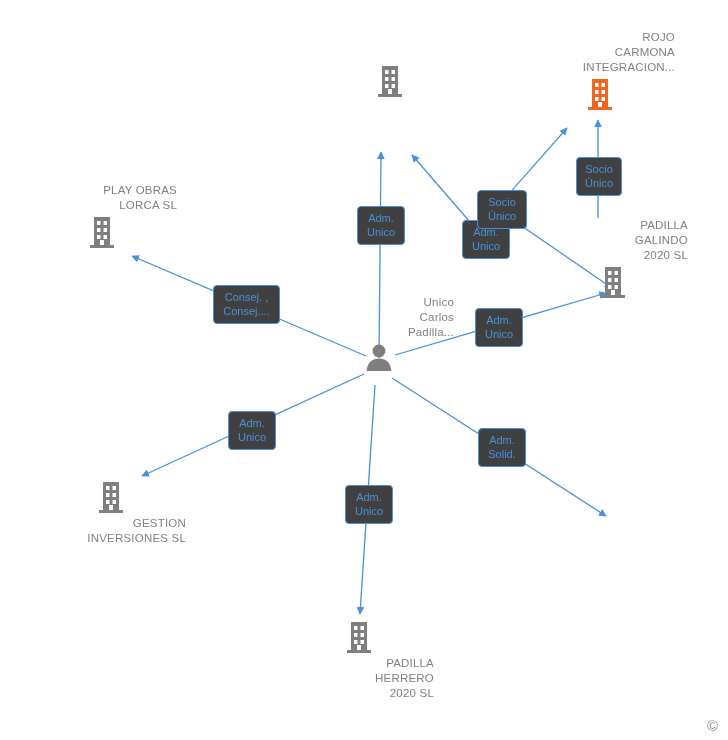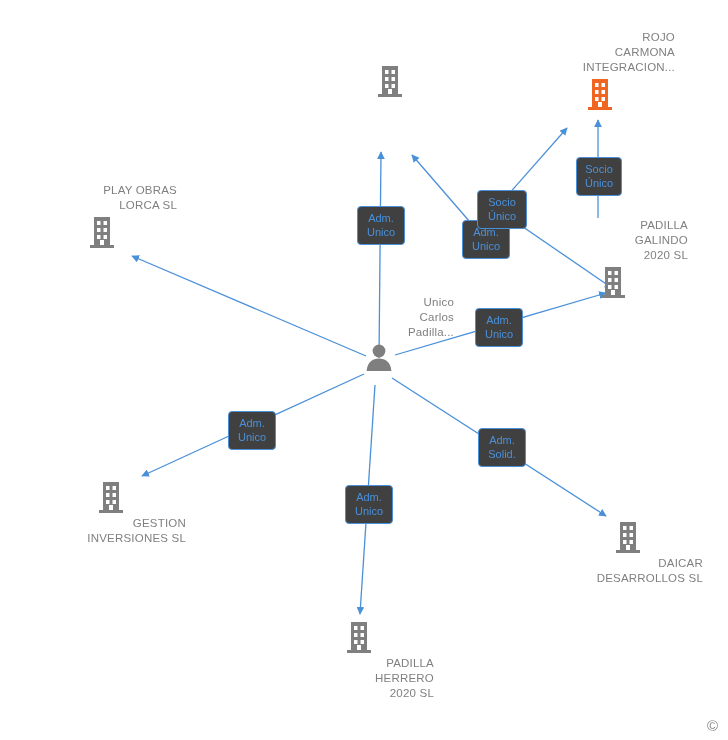--- a/index.html
+++ b/index.html
@@ -212,35 +212,20 @@
       <rect x="16.5" y="13" width="3.5" height="4" fill="#ffffff"></rect>
       <rect x="10" y="20" width="3.5" height="4" fill="#ffffff"></rect>
       <rect x="16.5" y="20" width="3.5" height="4" fill="#ffffff"></rect>
       <rect x="13" y="25" width="4" height="5" fill="#ffffff"></rect>
     </svg>
     <div class="node-label">PADILLA
 HERRERO
 2020  SL</div>
   </div>
 
-  <div class="node label-bottom" style="left:628px; top:520px;">
-    <svg class="node-icon" width="30" height="34" viewBox="0 0 30 34">
-      <rect x="7" y="2" width="16" height="28" fill="#7f7f7f"></rect>
-      <rect x="3" y="30" width="24" height="3" fill="#7f7f7f"></rect>
-      <rect x="10" y="6" width="3.5" height="4" fill="#ffffff"></rect>
-      <rect x="16.5" y="6" width="3.5" height="4" fill="#ffffff"></rect>
-      <rect x="10" y="13" width="3.5" height="4" fill="#ffffff"></rect>
-      <rect x="16.5" y="13" width="3.5" height="4" fill="#ffffff"></rect>
-      <rect x="10" y="20" width="3.5" height="4" fill="#ffffff"></rect>
-      <rect x="16.5" y="20" width="3.5" height="4" fill="#ffffff"></rect>
-      <rect x="13" y="25" width="4" height="5" fill="#ffffff"></rect>
-    </svg>
-    <div class="node-label">DAICAR
-DESARROLLOS SL</div>
-  </div>
 
   <div class="node label-top" style="left:379px; top:295px;">
     <div class="node-label">Unico
 Carlos
 Padilla...</div>
     <svg class="node-icon" width="30" height="30" viewBox="0 0 30 30">
       <circle cx="15" cy="9" r="6.4" fill="#7f7f7f"></circle>
       <path d="M2.6 29 C3.4 20.2 8.6 16.6 15 16.6 C21.4 16.6 26.6 20.2 27.4 29 Z" fill="#7f7f7f"></path>
     </svg>
   </div>
@@ -253,20 +238,22 @@
 
   <div class="edge-label" style="left:477px; top:190px; width:50px;">Socio
 Único</div>
 
   <div class="edge-label" style="left:576px; top:157px; width:46px;">Socio
 Único</div>
 
   <div class="edge-label" style="left:475px; top:308px; width:48px;">Adm.
 Unico</div>
 
+  <div class="edge-label" style="left:213px; top:285px; width:67px;">Consej. ,
+Consej....</div>
 
   <div class="edge-label" style="left:228px; top:411px; width:48px;">Adm.
 Unico</div>
 
   <div class="edge-label" style="left:345px; top:485px; width:48px;">Adm.
 Unico</div>
 
   <div class="edge-label" style="left:478px; top:428px; width:48px;">Adm.
 Solid.</div>
 

